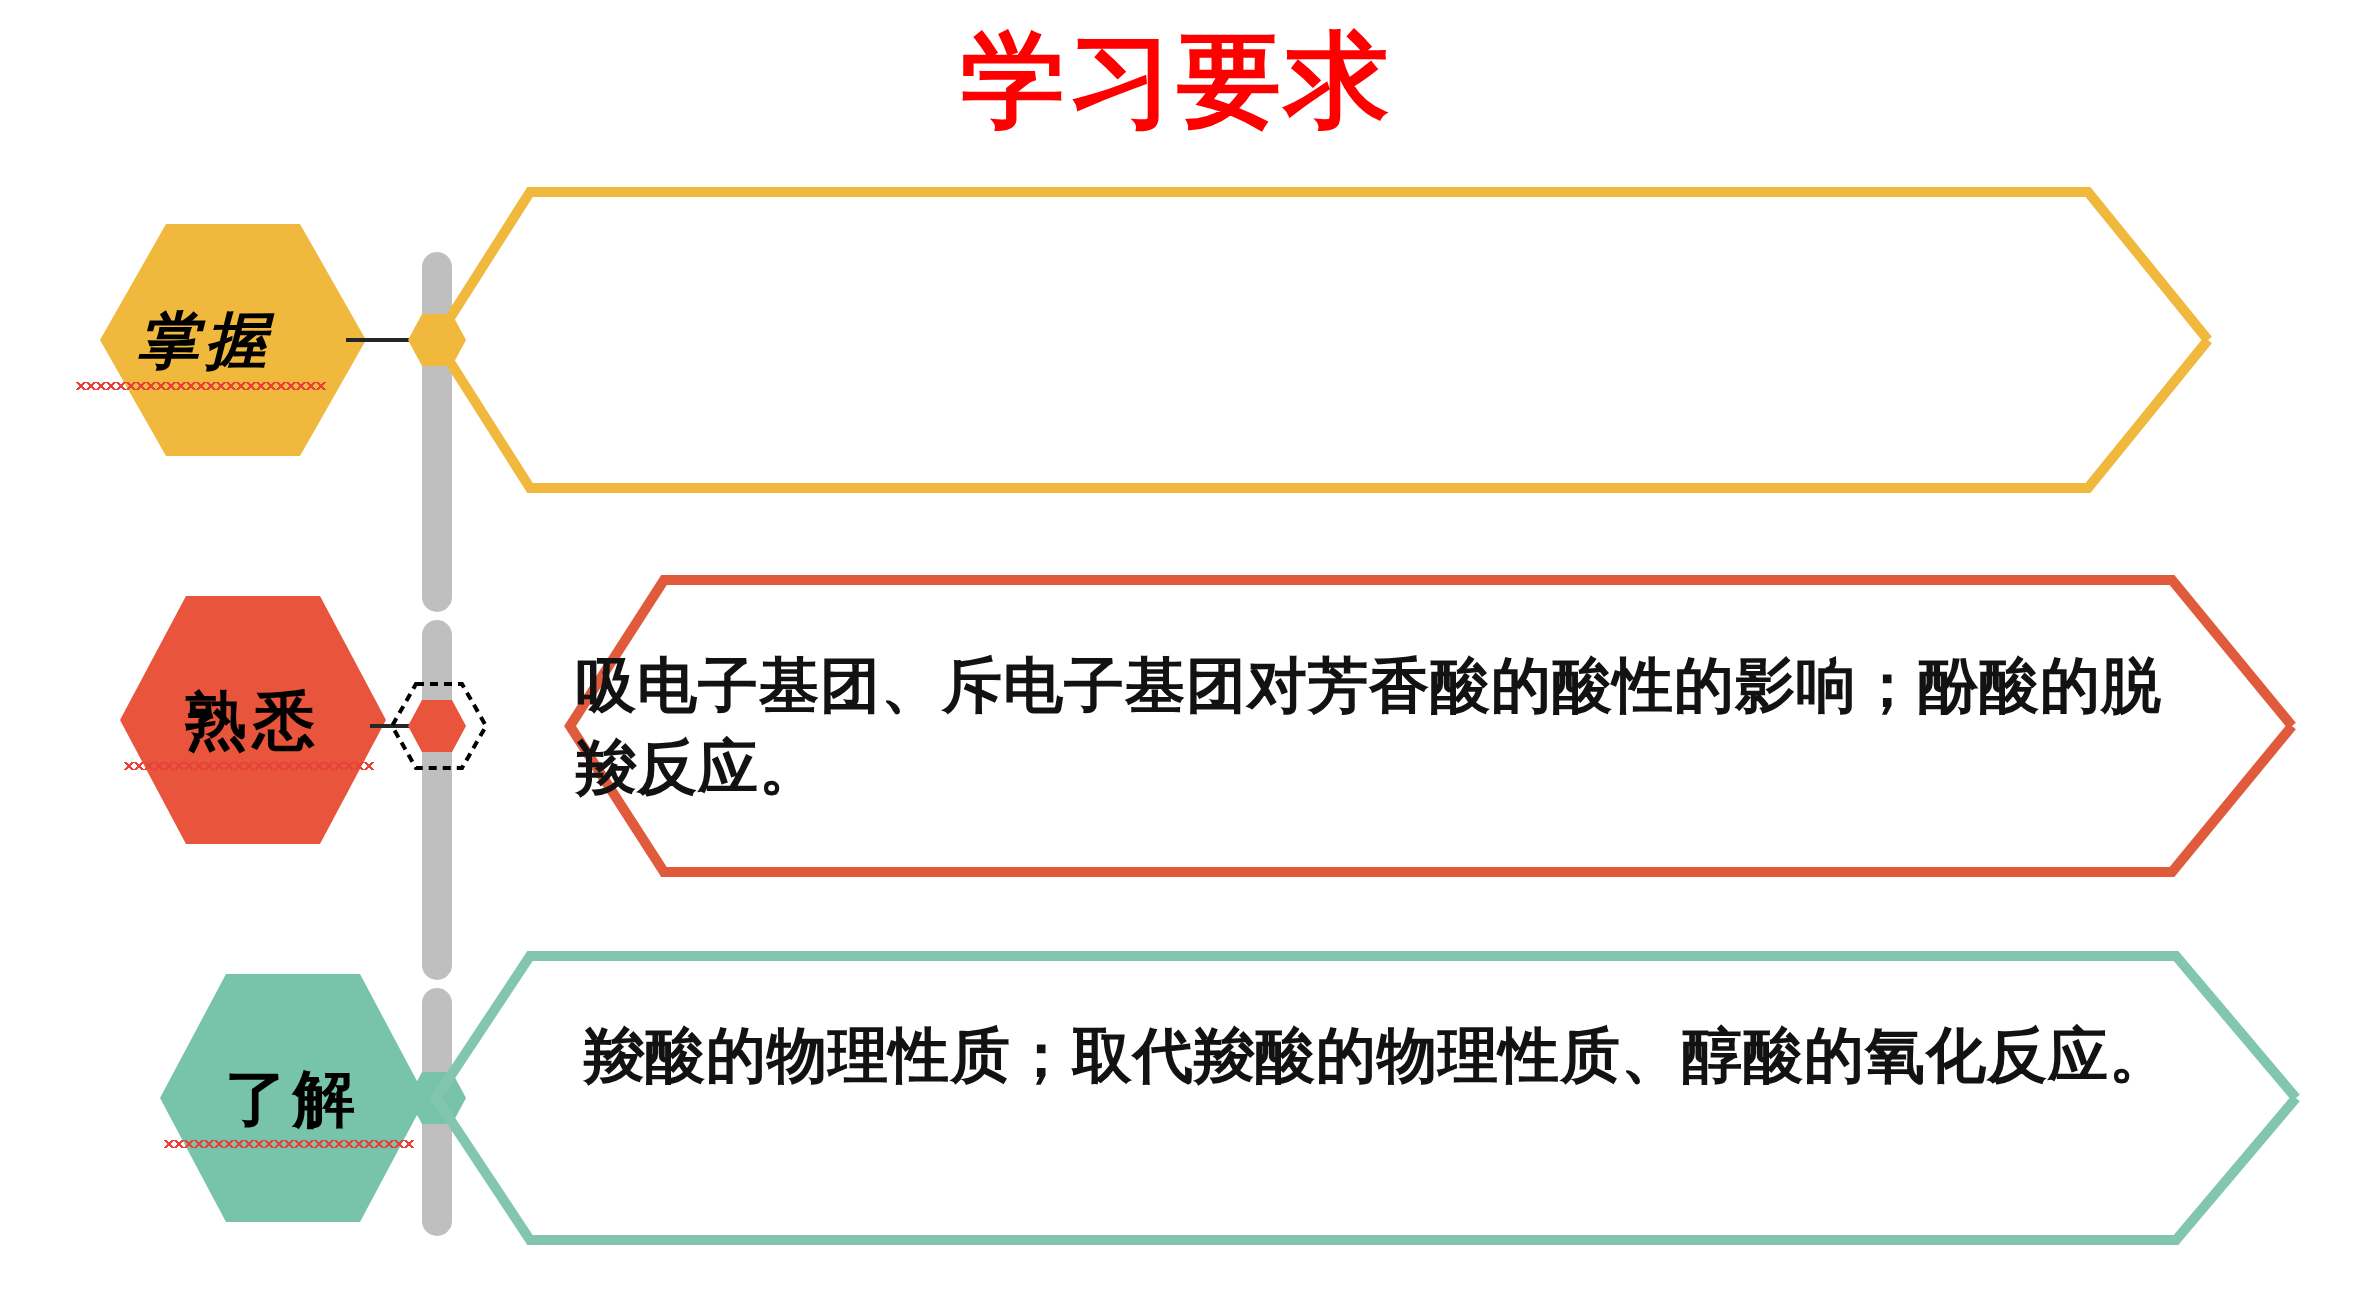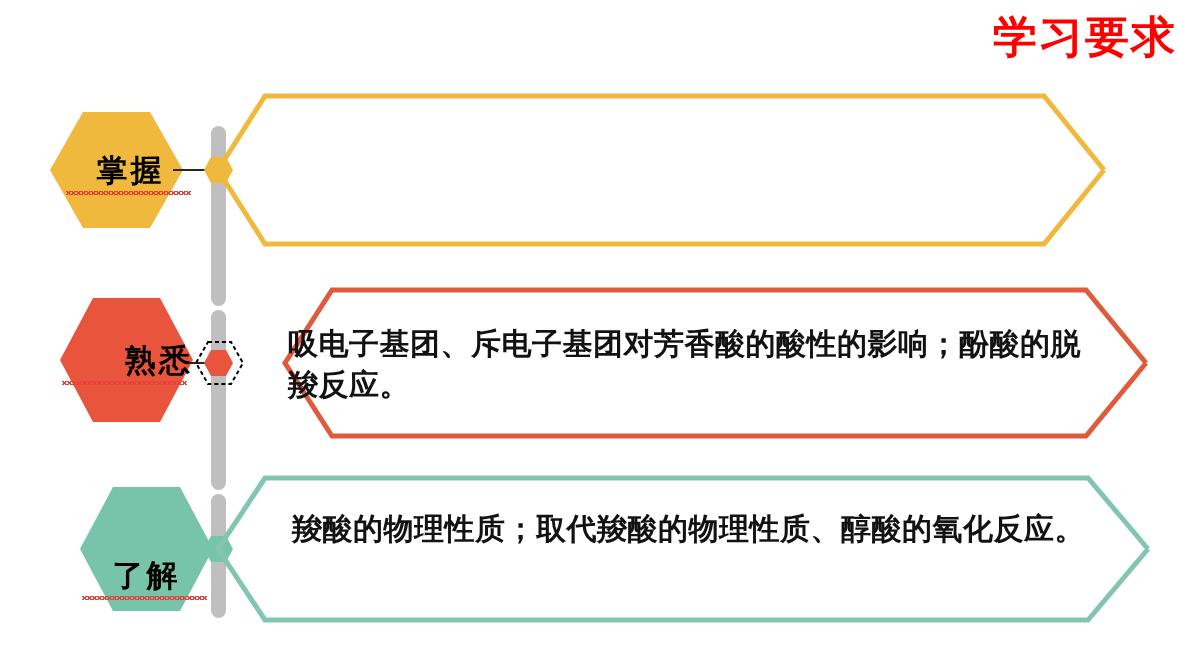--- a/index.html
+++ b/index.html
@@ -22,23 +22,23 @@
     height: 656px;
     background: #ffffff;
   }
 
   
   .slide-title {
     position: absolute;
     left: 0;
     top: 12px;
     width: 1177px;
-    text-align: right;
+    text-align: center;
     color: #FF0000;
-    font-size: 44px;
+    font-size: 52px;
     font-weight: bold;
     letter-spacing: 2px;
     line-height: 1.15;
     white-space: nowrap;
     font-family: "DejaVu Sans", "Liberation Sans", sans-serif;
   }
 
   
   #graphic {
     position: absolute;
@@ -119,31 +119,31 @@
     </g>
 
     <g>
       <polygon points="113,487 180,487 213,549 180,611 113,611 80,549" fill="#78C4AA"></polygon>
       <polygon points="211,536 226,536 233,549 226,562 211,562 204,549" fill="#78C4AA"></polygon>
       <polyline points="1148,549 1088,478 265,478 218,549 265,620 1088,620 1148,549" fill="none" stroke="#83C6B0" stroke-width="5" stroke-linejoin="miter" stroke-linecap="butt"></polyline>
     </g>
 
   </svg>
 
-  <div class="hex-label" style="left:64px; top:150px; width:133px;">
+  <div class="hex-label" style="left:36px; top:150px; width:133px;font-style:italic;">
     <span>掌握</span>
     <span class="squiggle"></span>
   </div>
 
-  <div class="hex-label" style="left:60px; top:340px; width:133px;text-align:right;">
+  <div class="hex-label" style="left:60px; top:340px; width:133px;">
     <span>熟悉</span>
     <span class="squiggle"></span>
   </div>
 
-  <div class="hex-label" style="left:80px; top:529px; width:133px;margin-top:26px;">
+  <div class="hex-label" style="left:80px; top:529px; width:133px;">
     <span>了解</span>
     <span class="squiggle"></span>
   </div>
 
 
   <div class="body-text" style="left:288px; top:323px; width:800px;">吸电子基团、斥电子基团对芳香酸的酸性的影响；酚酸的脱羧反应。</div>
 
   <div class="body-text" style="left:292px; top:508px; width:800px;">羧酸的物理性质；取代羧酸的物理性质、醇酸的氧化反应。</div>
 
 </div>

